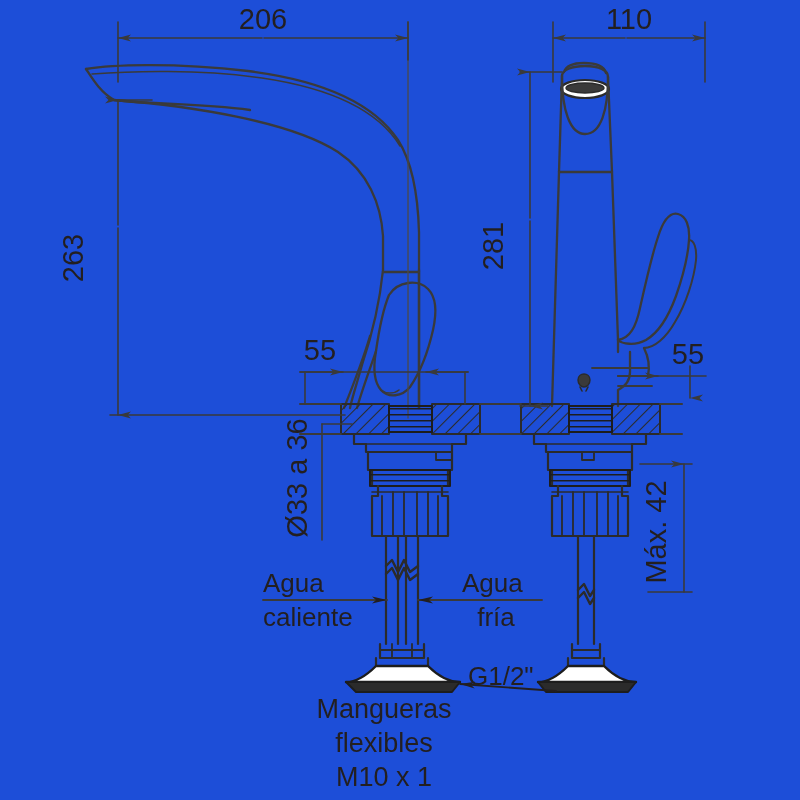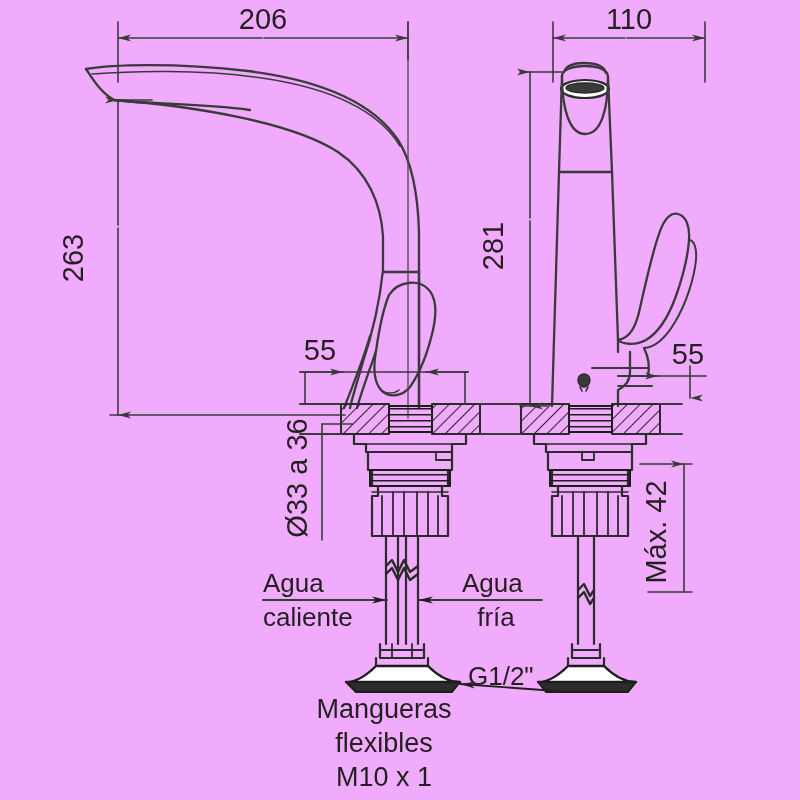--- a/index.html
+++ b/index.html
@@ -8,21 +8,21 @@
     padding: 0;
     background: #ffffff;
   }
   body {
     font-family: "Liberation Sans", sans-serif;
   }
   #stage {
     position: relative;
     width: 800px;
     height: 800px;
-    background: #f0abfc;
+    background: #1d4ed8;
     overflow: hidden;
   }
   #drawing {
     position: absolute;
     top: 0;
     left: 0;
     width: 800px;
     height: 800px;
   }
   .dimtext {

